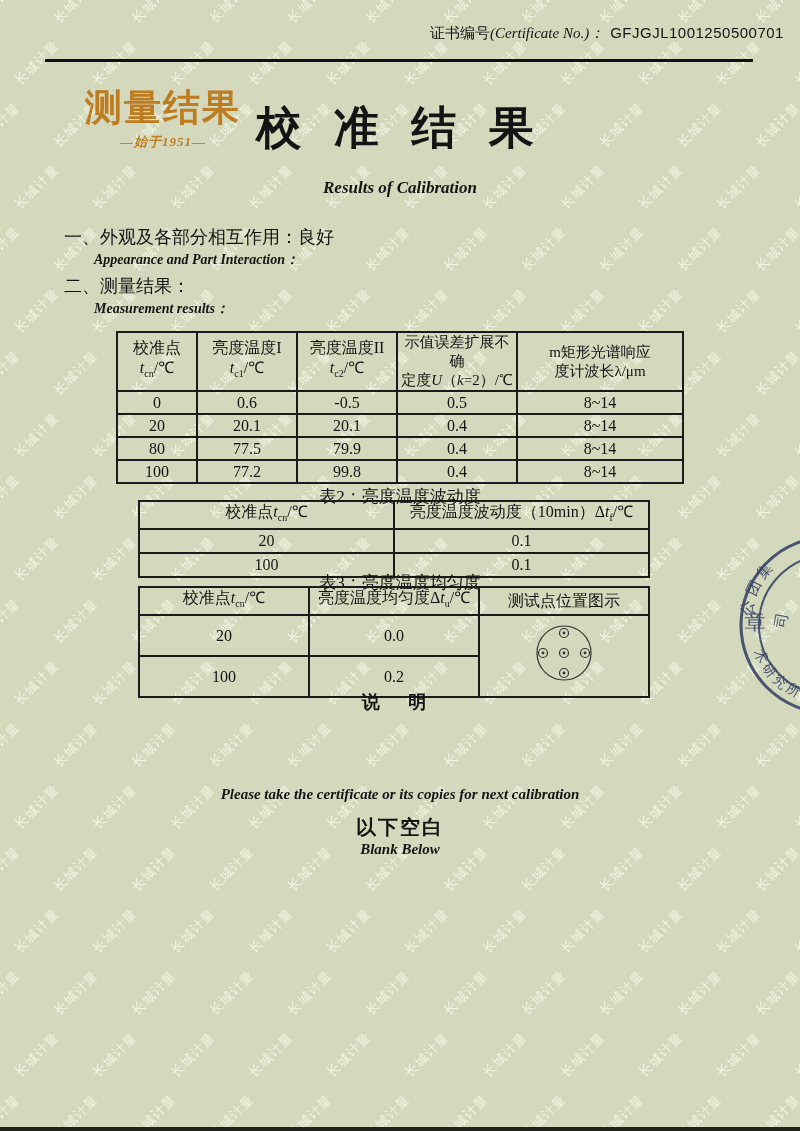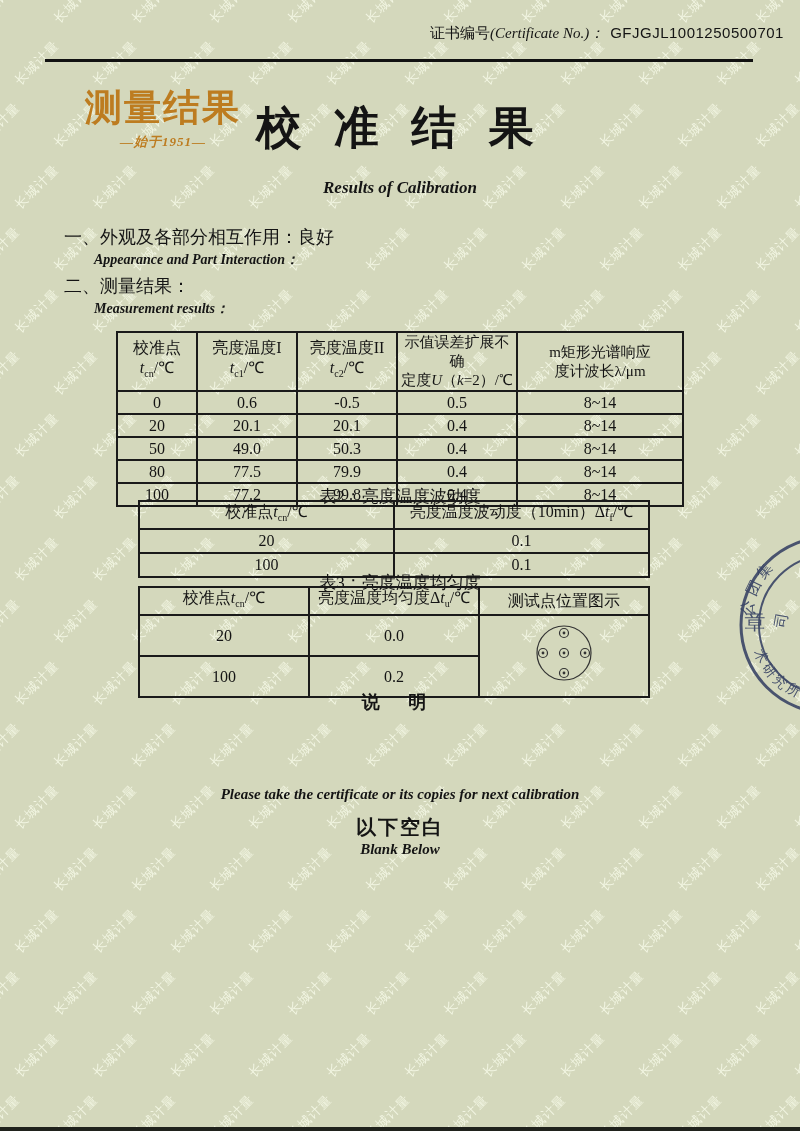--- a/index.html
+++ b/index.html
@@ -332,27 +332,20 @@
       <td>8~14</td>
     </tr>
     <tr>
       <td>20</td>
       <td>20.1</td>
       <td>20.1</td>
       <td>0.4</td>
       <td>8~14</td>
     </tr>
     <tr>
-      <td>50</td>
-      <td>49.0</td>
-      <td>50.3</td>
-      <td>0.4</td>
-      <td>8~14</td>
-    </tr>
-    <tr>
       <td>80</td>
       <td>77.5</td>
       <td>79.9</td>
       <td>0.4</td>
       <td>8~14</td>
     </tr>
     <tr>
       <td>100</td>
       <td>77.2</td>
       <td>99.8</td>

